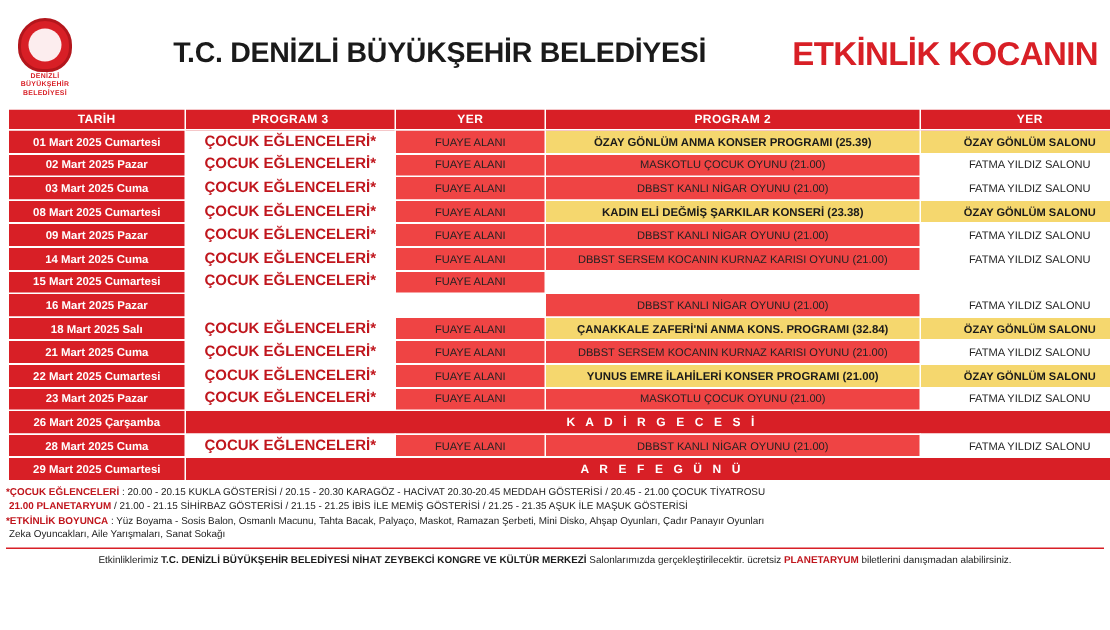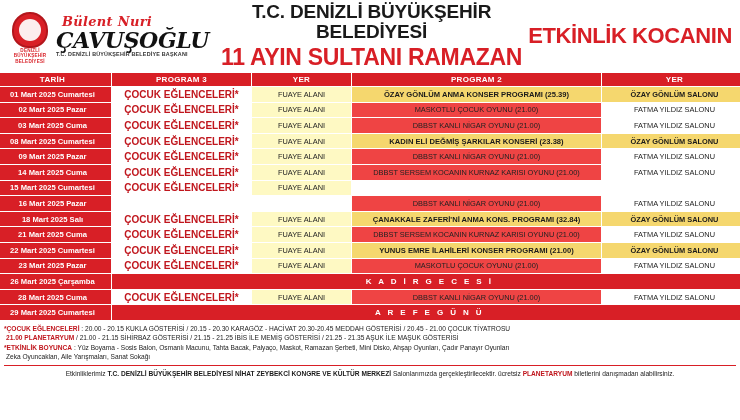--- a/index.html
+++ b/index.html
@@ -137,20 +137,21 @@
     letter-spacing: -.4px;
     padding-right: 2px;
     white-space: nowrap;
   }
 
   
   .table-wrap {
     position: relative;
     width: 664px;
     box-sizing: border-box;
+    margin-left: 12px;
   }
   table.sched {
     width: 754px;
     margin-left: -7px;
     border-collapse: collapse;
     table-layout: fixed;
     font-size: 7.4px;
   }
   table.sched th {
     background: #d81f26;
@@ -186,21 +187,21 @@
     text-align: left;
     padding-left: 10px;
   }
   .cell-p1 {
     background: #ffffff;
     color: #c0161d;
     font-weight: bold;
     font-size: 10px;
   }
   .cell-y1 {
-    background: #fef9c3;
+    background: #ef4444;
     color: #222222;
     font-size: 7.4px;
   }
   .cell-p2 {
     background: #ef4444;
     color: #222222;
     font-size: 7.4px;
   }
   .cell-y2 {
     background: #ffffff;
@@ -262,29 +263,23 @@
 
 <div class="poster">
 
   <div class="header">
     <div class="logo-block">
       <div class="crest">
         <div class="crest-shield"></div>
         <div class="crest-inner"></div>
         <div class="crest-text">DENİZLİ BÜYÜKŞEHİR BELEDİYESİ</div>
       </div>
-      <div class="mayor-name">
-        <span class="bn">Bülent Nuri</span>
-        <span class="cav">ÇAVUŞOĞLU</span>
-        <span class="title">T.C. DENİZLİ BÜYÜKŞEHİR BELEDİYE BAŞKANI</span>
-      </div>
     </div>
     <div class="header-mid">
       <span class="l1">T.C. DENİZLİ BÜYÜKŞEHİR BELEDİYESİ</span>
-      <span class="l2">11 AYIN SULTANI RAMAZAN</span>
     </div>
     <div class="header-right">ETKİNLİK KOCANIN</div>
   </div>
 
   <div class="table-wrap">
     <table class="sched">
       <colgroup>
         <col class="c-date">
           <col class="c-p1">
           <col class="c-y1">

